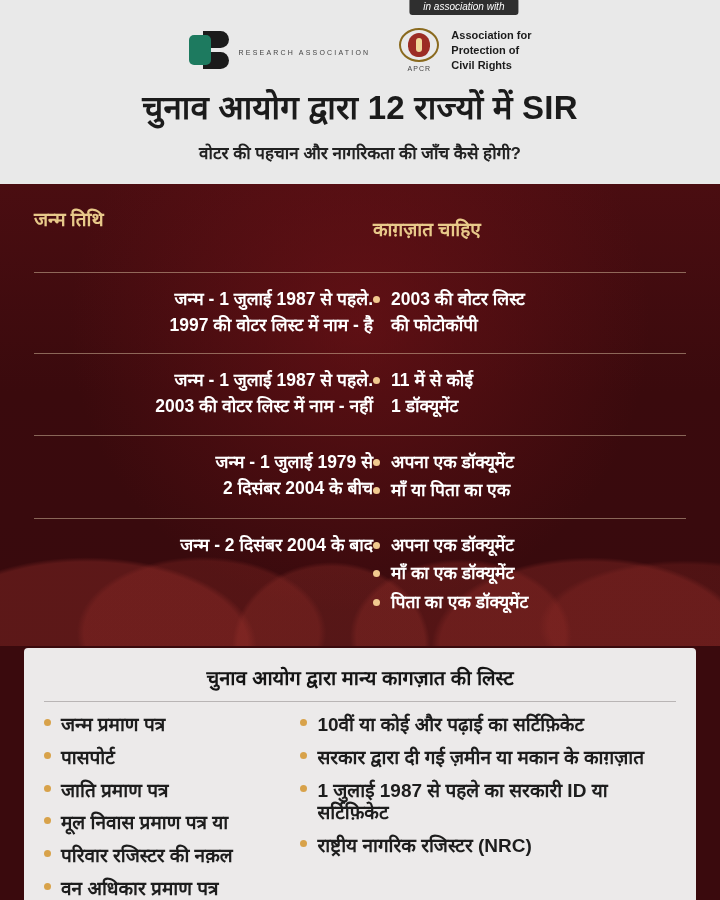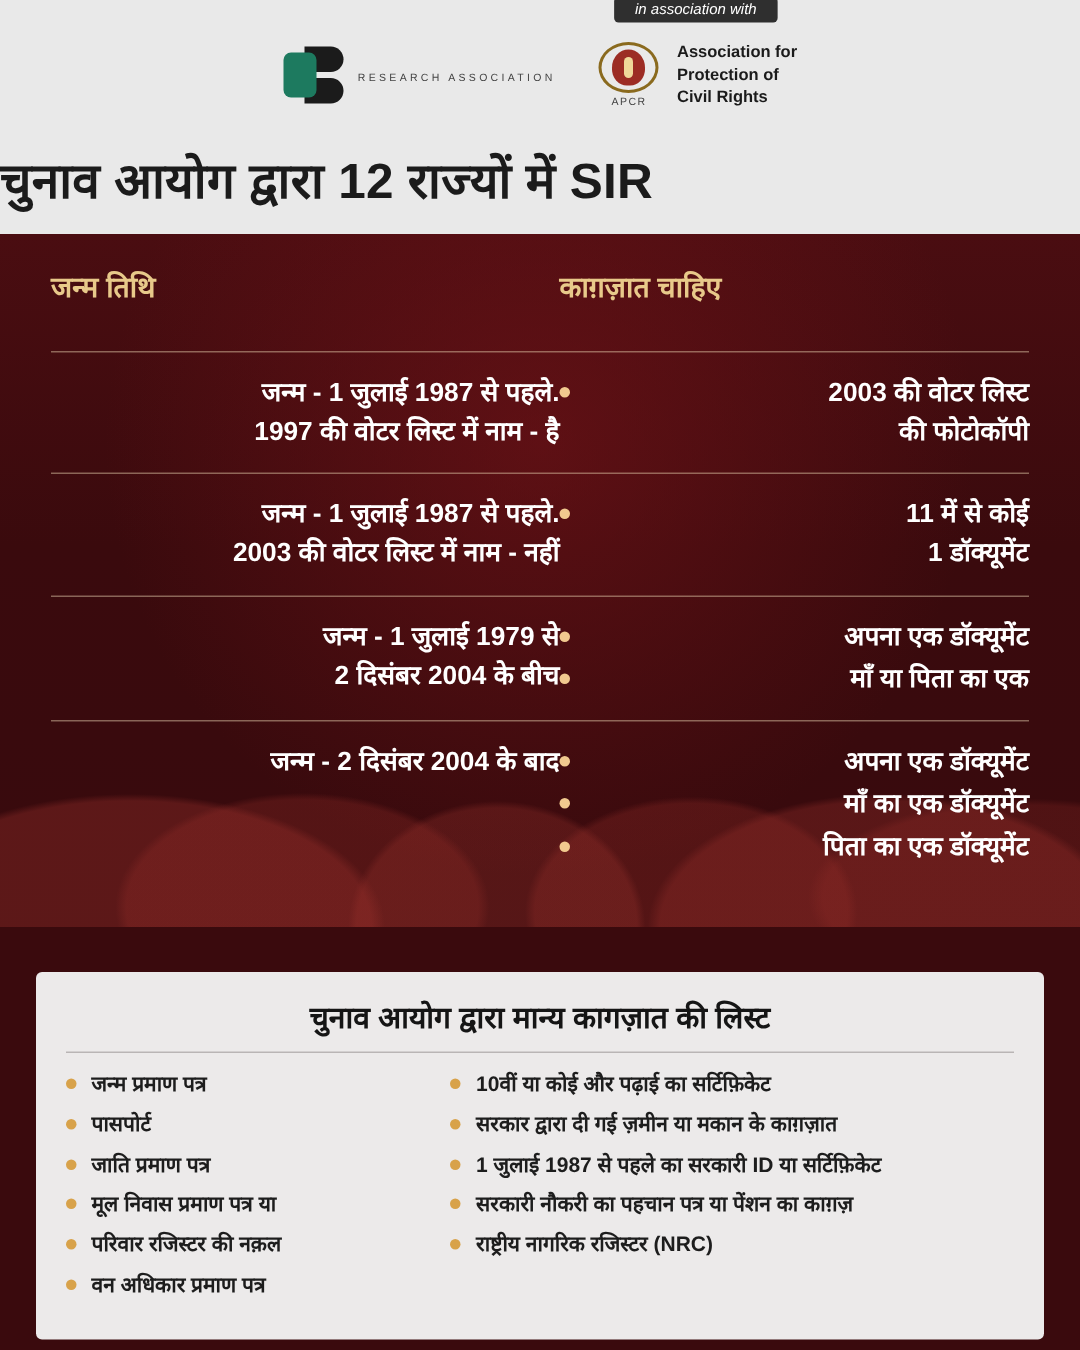--- a/index.html
+++ b/index.html
@@ -76,21 +76,22 @@
   }
   .apcr-label {
     position: absolute; left: 0; bottom: 0; width: 46px; text-align: center;
     font-size: 7px; color: #444; letter-spacing: 1px;
   }
   .apcr-text {
     font-size: 11px; color: #1b1b1b; line-height: 1.35; font-weight: 600;
   }
 
   .title {
-    margin-top: 24px;
+    margin-top: 11px;
+    text-align: center;
     font-size: 33px;
     font-weight: bold;
     color: #1b1b1b;
     letter-spacing: 0.2px;
   }
   .subtitle {
     margin-top: 12px;
     text-align: center;
     font-size: 17px;
     font-weight: bold;
@@ -122,38 +123,38 @@
   .cols {
     display: flex; position: relative; z-index: 2;
   }
   .colhead {
     color: #e8c98a;
     font-size: 19px;
     font-weight: 600;
     padding-bottom: 30px;
   }
   .col-left { width: 52%; }
-  .col-right { width: 48%; }
+  .col-right { width: 48%; margin-top: 10px; }
   .rule {
     height: 1px; background: rgba(235,215,180,0.45); margin: 0 0 0 0;
     position: relative; z-index: 2;
   }
   .row {
     display: flex; position: relative; z-index: 2;
     padding: 13px 0 13px 0;
   }
   .row .c-left {
     width: 52%;
     color: #fff; font-size: 17.5px; font-weight: bold; line-height: 1.5; text-align: right;
   }
   .row .c-right {
     width: 48%;
     color: #fff; font-size: 17.5px; font-weight: bold; line-height: 1.5;
   }
-  .bullets { list-style: none; text-align: right; }
+  .bullets { list-style: none; }
   .bullets li {
     position: relative; padding-left: 18px; margin-bottom: 2px;
   }
   .bullets li:before {
     content: ""; position: absolute; left: 0; top: 10px;
     width: 7px; height: 7px; border-radius: 50%; background: #f1c98f;
   }
 
   
   .card {
@@ -172,21 +173,21 @@
     border-bottom: 1px solid #b9b5b5;
     margin-bottom: 12px;
   }
   .card-cols { display: flex; gap: 6px; }
   .card-col { list-style: none; }
   .card-col.left { width: 40%; }
   .card-col.right { width: 60%; }
   .card-col li {
     position: relative;
     padding-left: 17px;
-    font-size: 14px;
+    font-size: 19px;
     font-weight: bold;
     color: #1d1d1d;
     margin-bottom: 10px;
     line-height: 1.2;
   }
   .card-col li:before {
     content: ""; position: absolute; left: 0; top: 5px;
     width: 7px; height: 7px; border-radius: 50%; background: #d8a24a;
   }
 </style>
@@ -221,20 +222,21 @@
             <div>Association for</div>
             <div>Protection of</div>
             <div>Civil Rights</div>
           </div>
         </div>
       </div>
 
     </div>
 
     <div class="title">चुनाव आयोग द्वारा 12 राज्यों में SIR</div>
+    <div class="subtitle">वोटर की पहचान और नागरिकता की जाँच कैसे होगी?</div>
   </div>
 
   <div class="body">
     <div class="cols">
       <div class="col-left colhead">जन्म तिथि</div>
       <div class="col-right colhead">काग़ज़ात चाहिए</div>
     </div>
 
     <div class="rule"></div>
     <div class="row">
@@ -305,19 +307,18 @@
         <li>पासपोर्ट</li>
         <li>जाति प्रमाण पत्र</li>
         <li>मूल निवास प्रमाण पत्र या</li>
         <li>परिवार रजिस्टर की नक़ल</li>
         <li>वन अधिकार प्रमाण पत्र</li>
       </ul>
       <ul class="card-col right">
         <li>10वीं या कोई और पढ़ाई का सर्टिफ़िकेट</li>
         <li>सरकार द्वारा दी गई ज़मीन या मकान के काग़ज़ात</li>
         <li>1 जुलाई 1987 से पहले का सरकारी ID या सर्टिफ़िकेट</li>
-        <li>सरकारी नौकरी का पहचान पत्र या पेंशन का काग़ज़</li>
         <li>राष्ट्रीय नागरिक रजिस्टर (NRC)</li>
       </ul>
     </div>
   </div>
 
 </div>
 
 </body></html>

